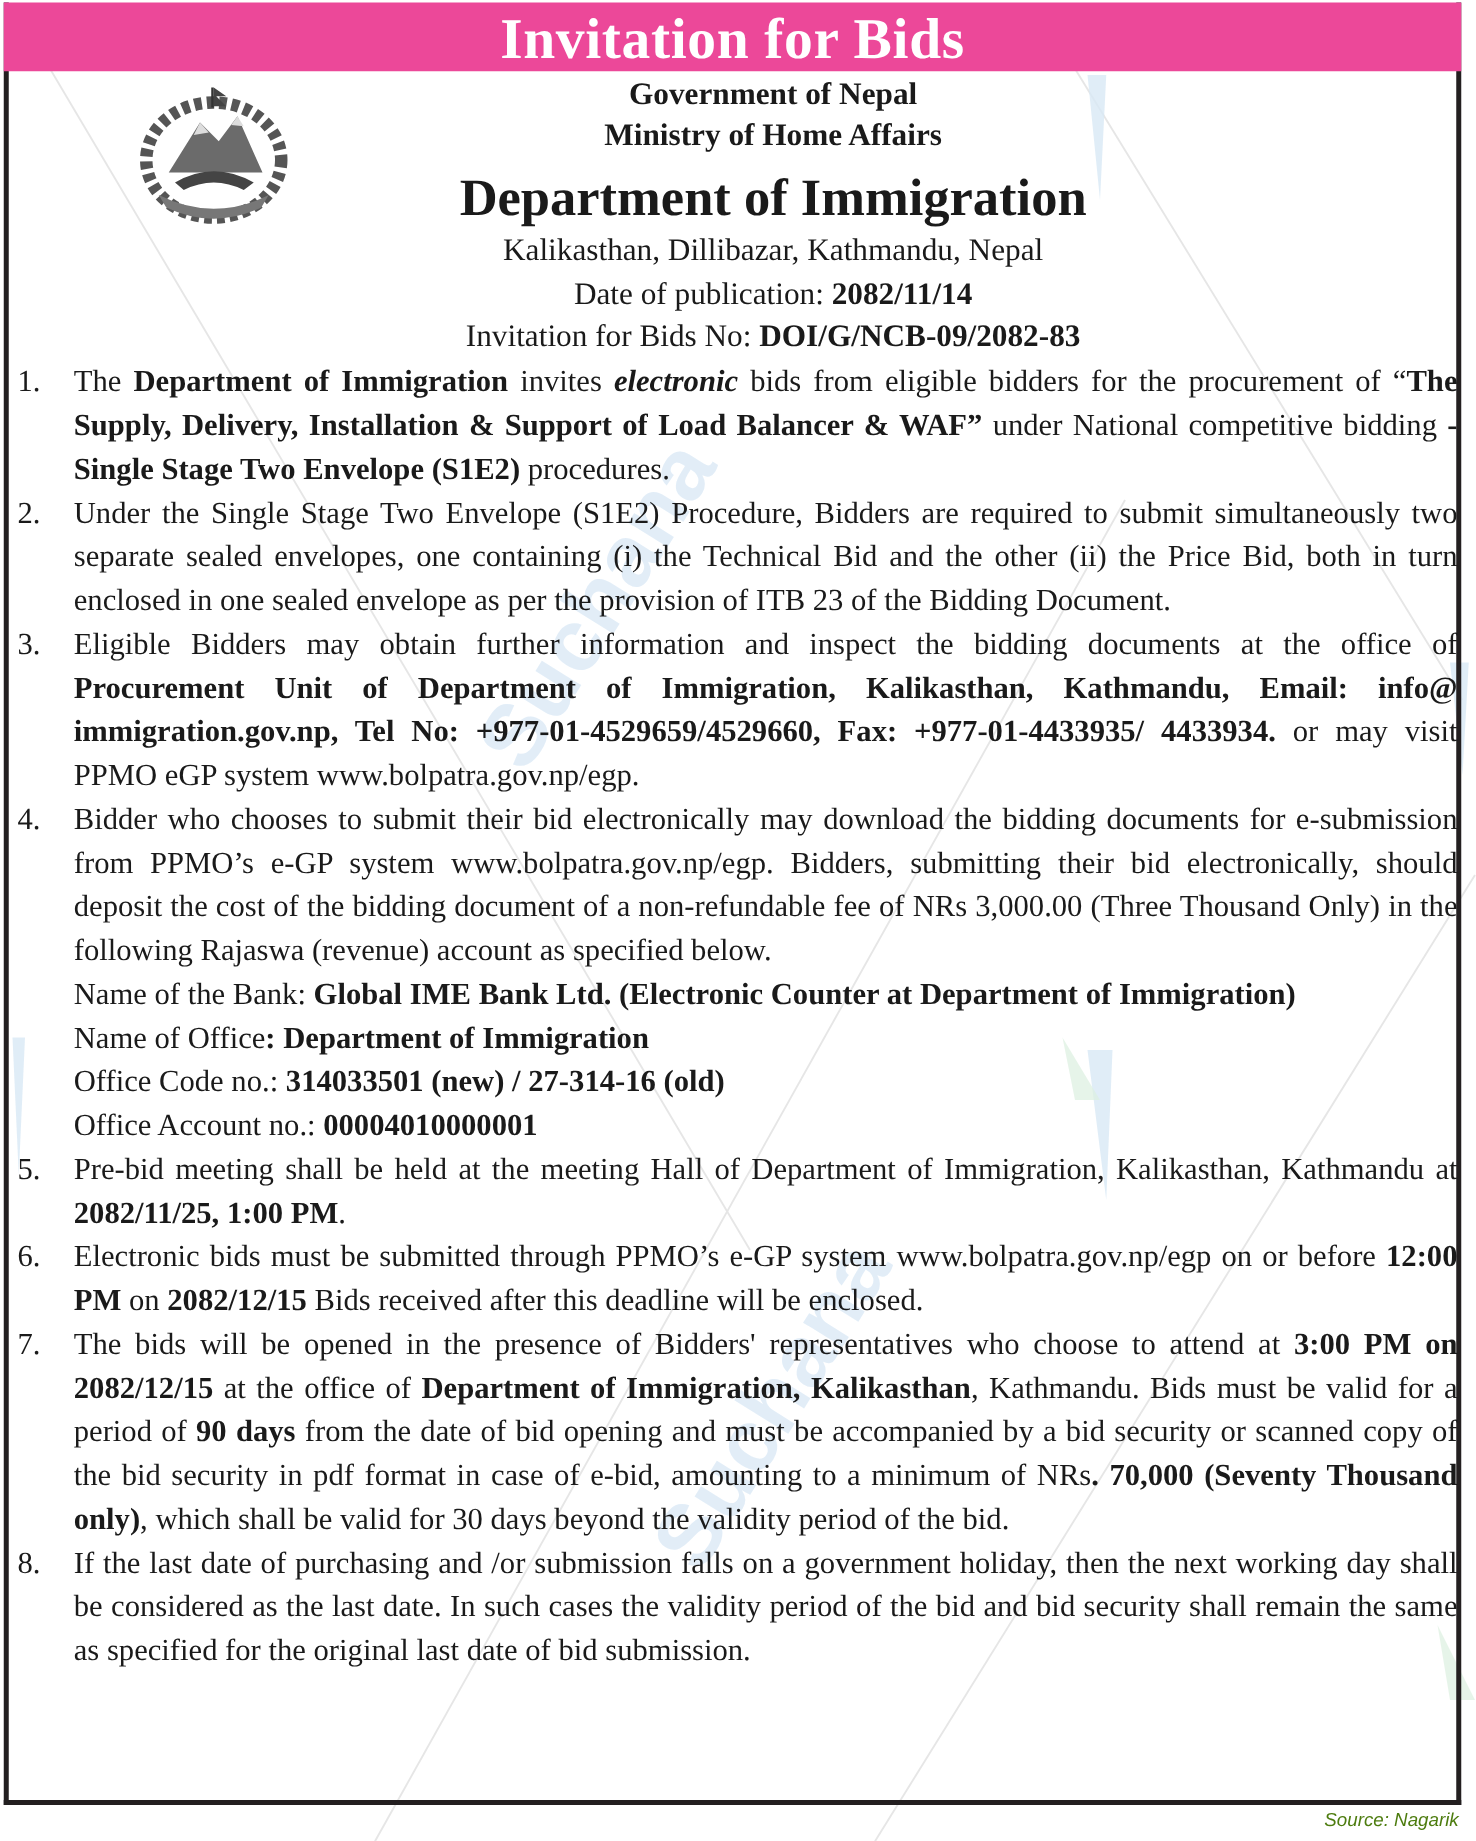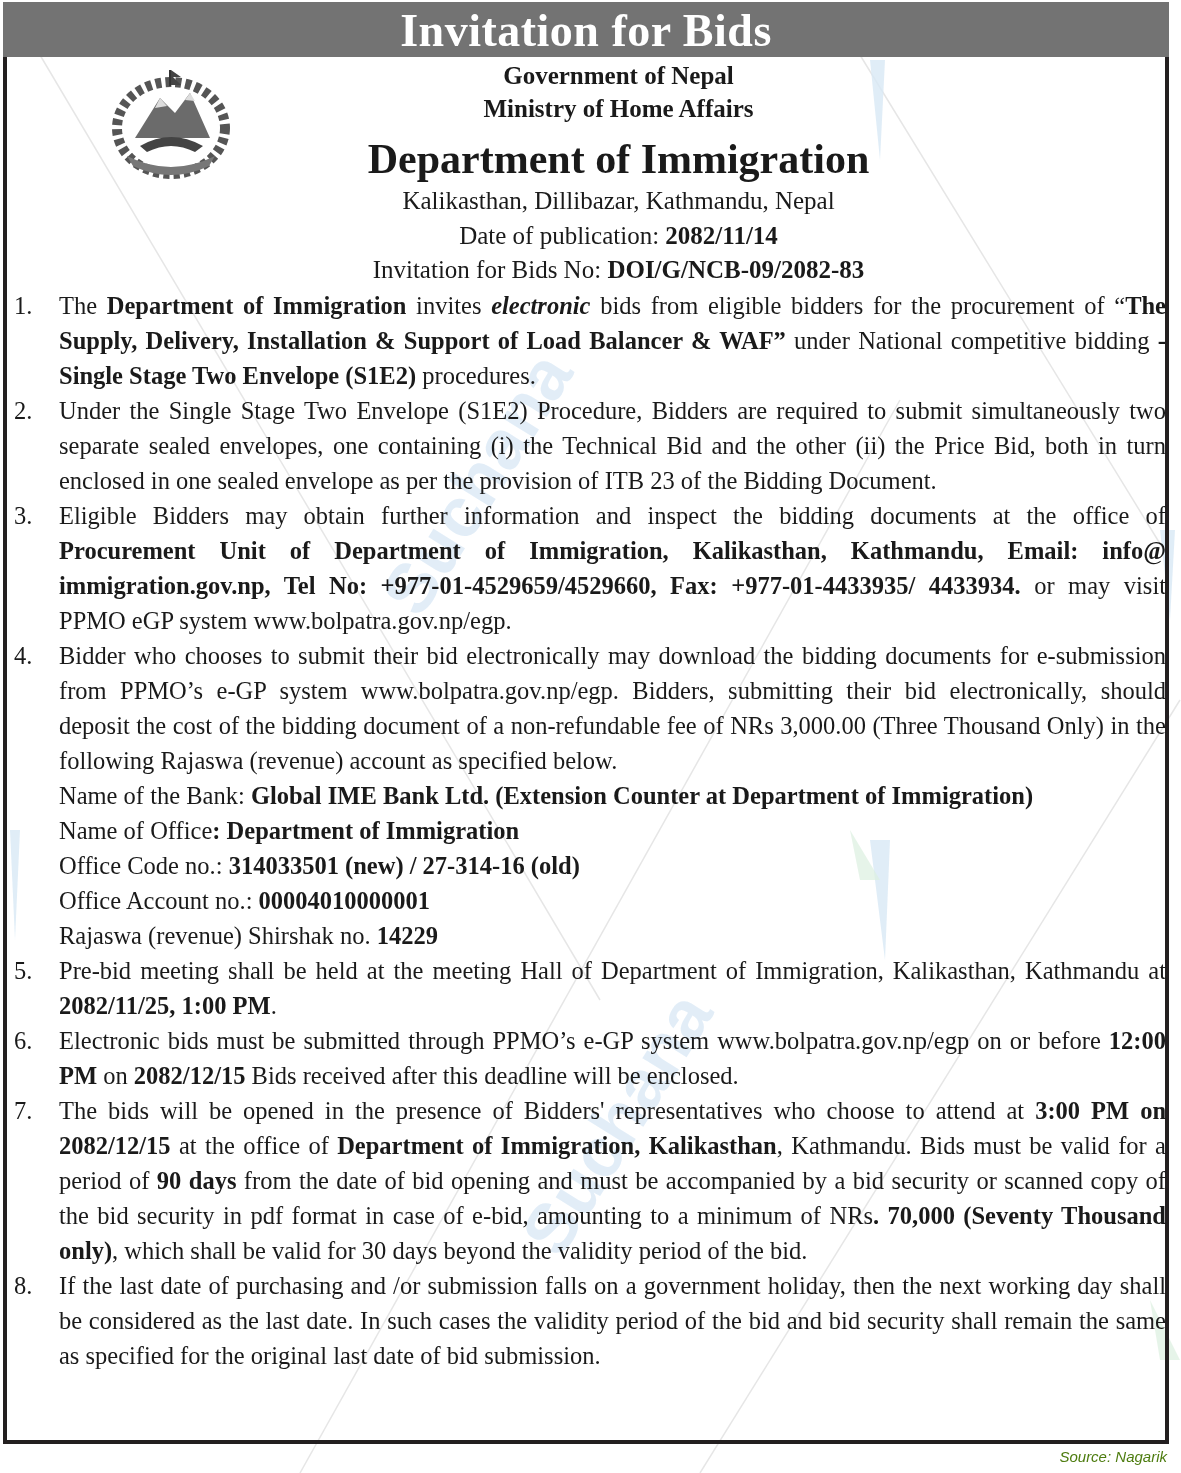--- a/index.html
+++ b/index.html
@@ -1,19 +1,19 @@
 <!DOCTYPE html>
 <html><head>
 <meta charset="utf-8">
 <style>
   html, body { margin: 0; padding: 0; background: #ffffff; }
   body { width: 1181px; height: 1473px; position: relative; overflow: hidden; font-family: "Liberation Serif", serif; color: #1a1a1a; }
   .watermark { position: absolute; inset: 0; pointer-events: none; z-index: 0; }
   .frame { position: absolute; left: 3px; top: 2px; width: 1166px; height: 1442px; border: 4px solid #231f20; border-top: none; box-sizing: border-box; background: transparent; z-index: 1; }
-  .banner { position: absolute; left: 3px; top: 2px; width: 1166px; height: 55px; background: #737373; color: #ffffff; text-align: center; font-weight: bold; font-size: 46px; line-height: 58px; letter-spacing: 0.5px; z-index: 2; }
+  .banner { position: absolute; left: 3px; top: 2px; width: 1166px; height: 55px; background: #ec4899; color: #ffffff; text-align: center; font-weight: bold; font-size: 46px; line-height: 58px; letter-spacing: 0.5px; z-index: 2; }
   .emblem { position: absolute; left: 105px; top: 68px; width: 132px; height: 115px; z-index: 2; }
   .header { position: absolute; left: 0; width: 1181px; text-align: center; z-index: 2; padding-left: 28px; }
   .h-gov { top: 60px; font-size: 25px; font-weight: bold; line-height: 32px; }
   .h-min { top: 93px; font-size: 25px; font-weight: bold; line-height: 32px; }
   .h-dept { top: 133px; font-size: 42px; font-weight: bold; line-height: 52px; }
   .h-addr { top: 185px; font-size: 25px; font-weight: normal; line-height: 32px; }
   .h-date { top: 220px; font-size: 25px; line-height: 32px; }
   .h-ifb { top: 254px; font-size: 25px; line-height: 32px; }
   .h-date b, .h-ifb b { font-weight: bold; }
   .body-list { position: absolute; left: 14px; top: 288px; width: 1152px; z-index: 2; font-size: 24.5px; line-height: 35px; }
@@ -83,25 +83,24 @@
     <div class="txt">Under the Single Stage Two Envelope (S1E2) Procedure, Bidders are required to submit simultaneously two separate sealed envelopes, one containing (i) the Technical Bid and the other (ii) the Price Bid, both in turn enclosed in one sealed envelope as per the provision of ITB 23 of the Bidding Document.</div>
   </div>
   <div class="item">
     <span class="num">3.</span>
     <div class="txt"><span>Eligible Bidders may obtain further information and inspect the bidding documents at the office of </span><b>Procurement Unit of Department of Immigration, Kalikasthan, Kathmandu, Email: info@ immigration.gov.np, Tel No: +977-01-4529659/4529660, Fax: +977-01-4433935/ 4433934.</b><span> or may visit PPMO eGP system www.bolpatra.gov.np/egp.</span></div>
   </div>
   <div class="item">
     <span class="num">4.</span>
     <div class="txt">
       <span>Bidder who chooses to submit their bid electronically may download the bidding documents for e-submission from PPMO’s e-GP system www.bolpatra.gov.np/egp. Bidders, submitting their bid electronically, should deposit the cost of the bidding document of a non-refundable fee of NRs 3,000.00 (Three Thousand Only)  in the following Rajaswa (revenue) account as specified below.</span>
-      <span class="subline"><span>Name of the Bank:  </span><b>Global IME Bank Ltd. (Extension Counter at  Department of Immigration)</b></span>
+      <span class="subline"><span>Name of the Bank:  </span><b>Global IME Bank Ltd. (Electronic Counter at  Department of Immigration)</b></span>
       <span class="subline"><span>Name of Office</span><b>: Department of Immigration</b></span>
       <span class="subline"><span>Office Code no.: </span><b>314033501 (new) / 27-314-16 (old)</b></span>
       <span class="subline"><span>Office Account no.: </span><b>00004010000001</b></span>
-      <span class="subline"><span>Rajaswa (revenue) Shirshak no. </span><b>14229</b></span>
     </div>
   </div>
   <div class="item">
     <span class="num">5.</span>
     <div class="txt"><span>Pre-bid meeting shall be held at the meeting Hall of Department of Immigration, Kalikasthan, Kathmandu at </span><b>2082/11/25, 1:00 PM</b><span>.</span></div>
   </div>
   <div class="item">
     <span class="num">6.</span>
     <div class="txt"><span>Electronic bids must be submitted through PPMO’s e-GP system www.bolpatra.gov.np/egp on or before </span><b>12:00 PM</b><span> on </span><b>2082/12/15</b><span> Bids received after this deadline will be enclosed.</span></div>
   </div>

